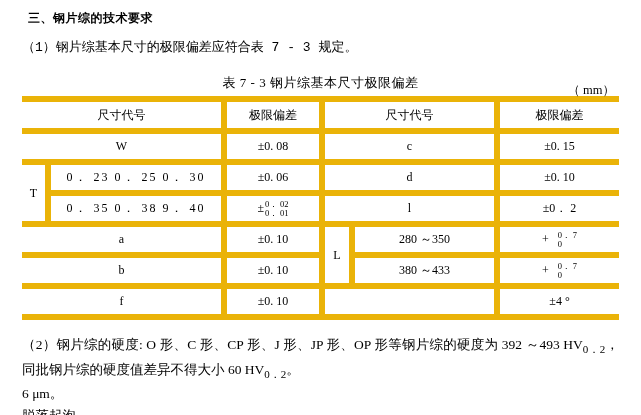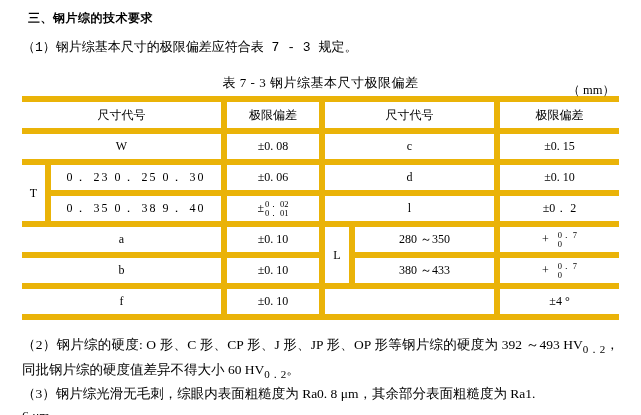--- a/index.html
+++ b/index.html
@@ -190,18 +190,17 @@
         <td colspan="2">f</td>
         <td>±0. 10</td>
         <td colspan="2"></td>
         <td>±4 °</td>
       </tr>
     </tbody>
   </table>
 
   <div class="body-block">
     <p><span>（2）钢片综的硬度: O 形、C 形、CP 形、J 形、JP 形、OP 形等钢片综的硬度为 392 ～493 HV</span><span class="sub">0．2</span><span>，同批钢片综的硬度值差异不得大小 60 HV</span><span class="sub">0．2</span><span>。</span></p>
-    <p>（3）钢片综光滑无毛刺，综眼内表面粗糙度为 Ra0. 8  μm，其余部分表面粗糙度为 Ra1.</p>
     <p>6  μm。</p>
     <p>脱落起泡。</p>
   </div>
 
 </div>
 
 </body></html>

